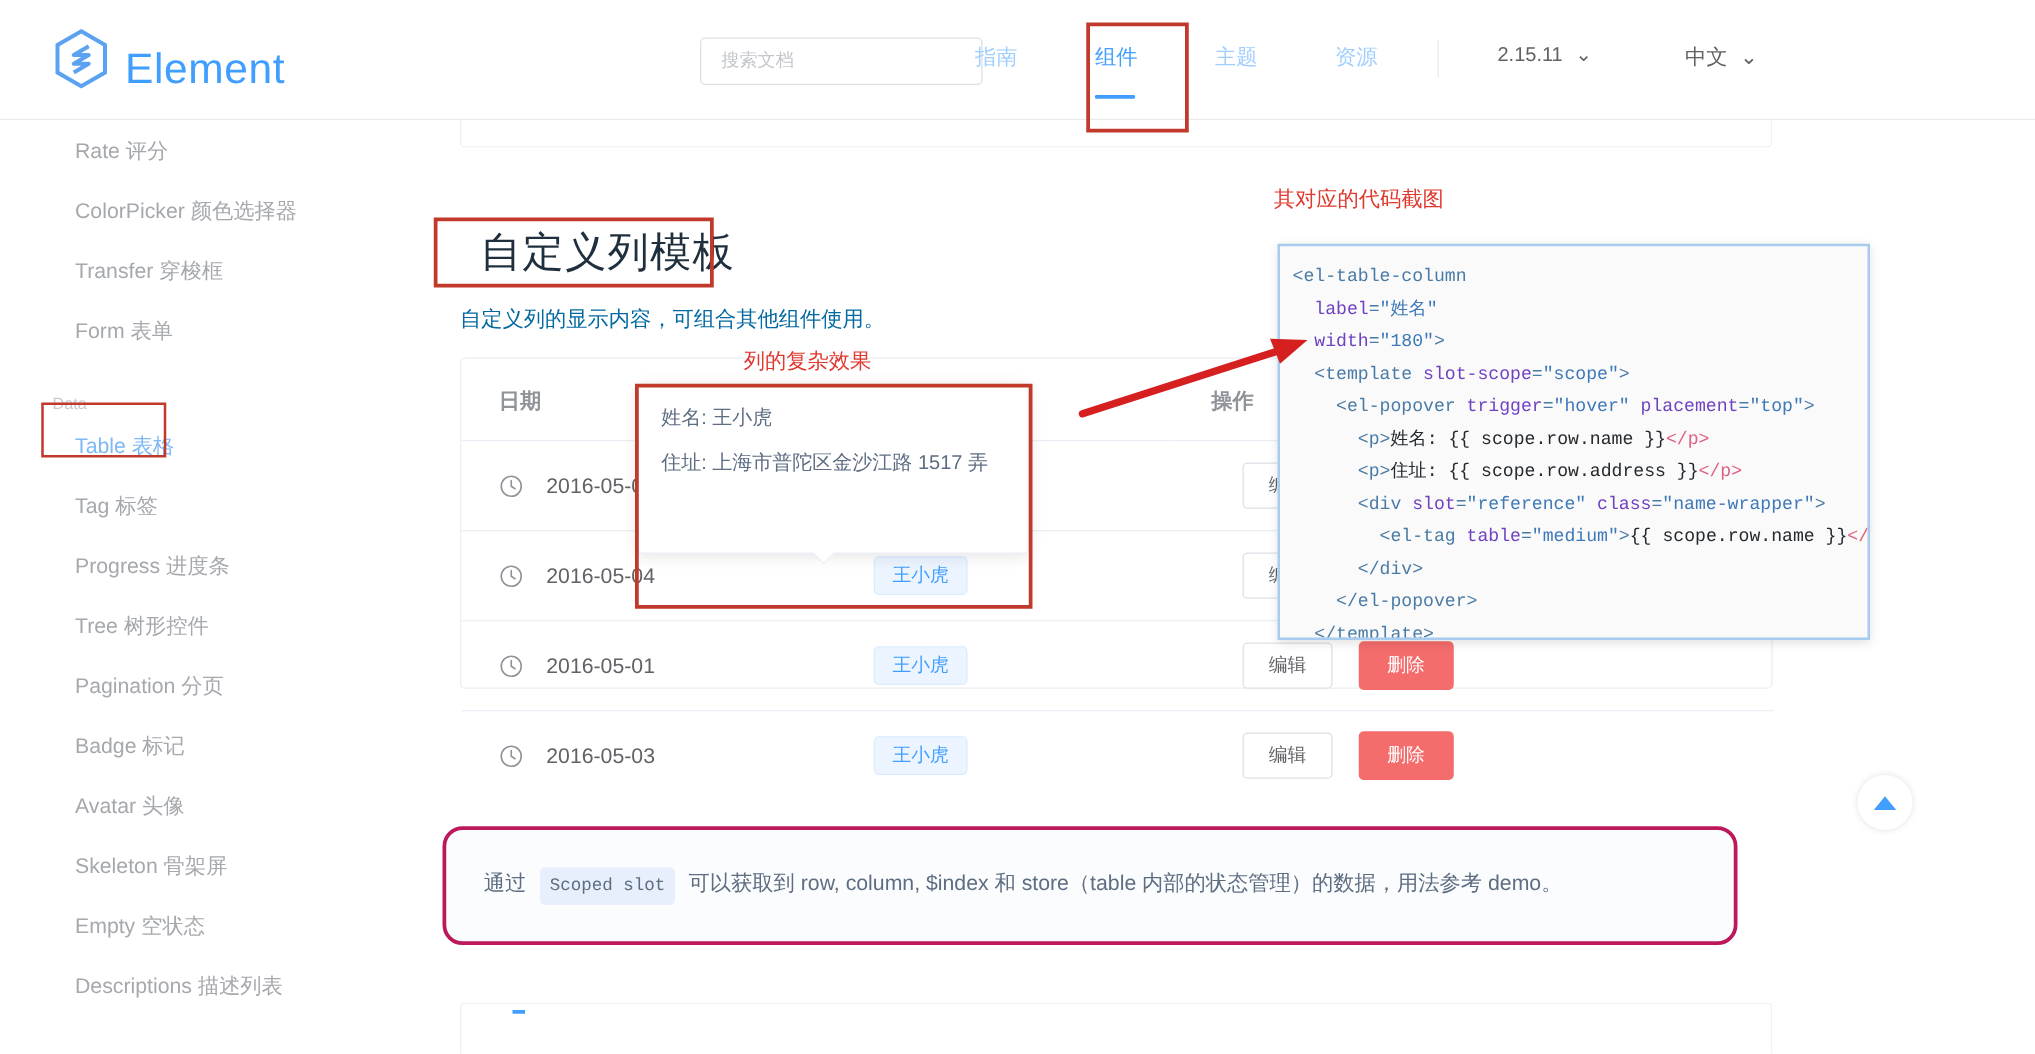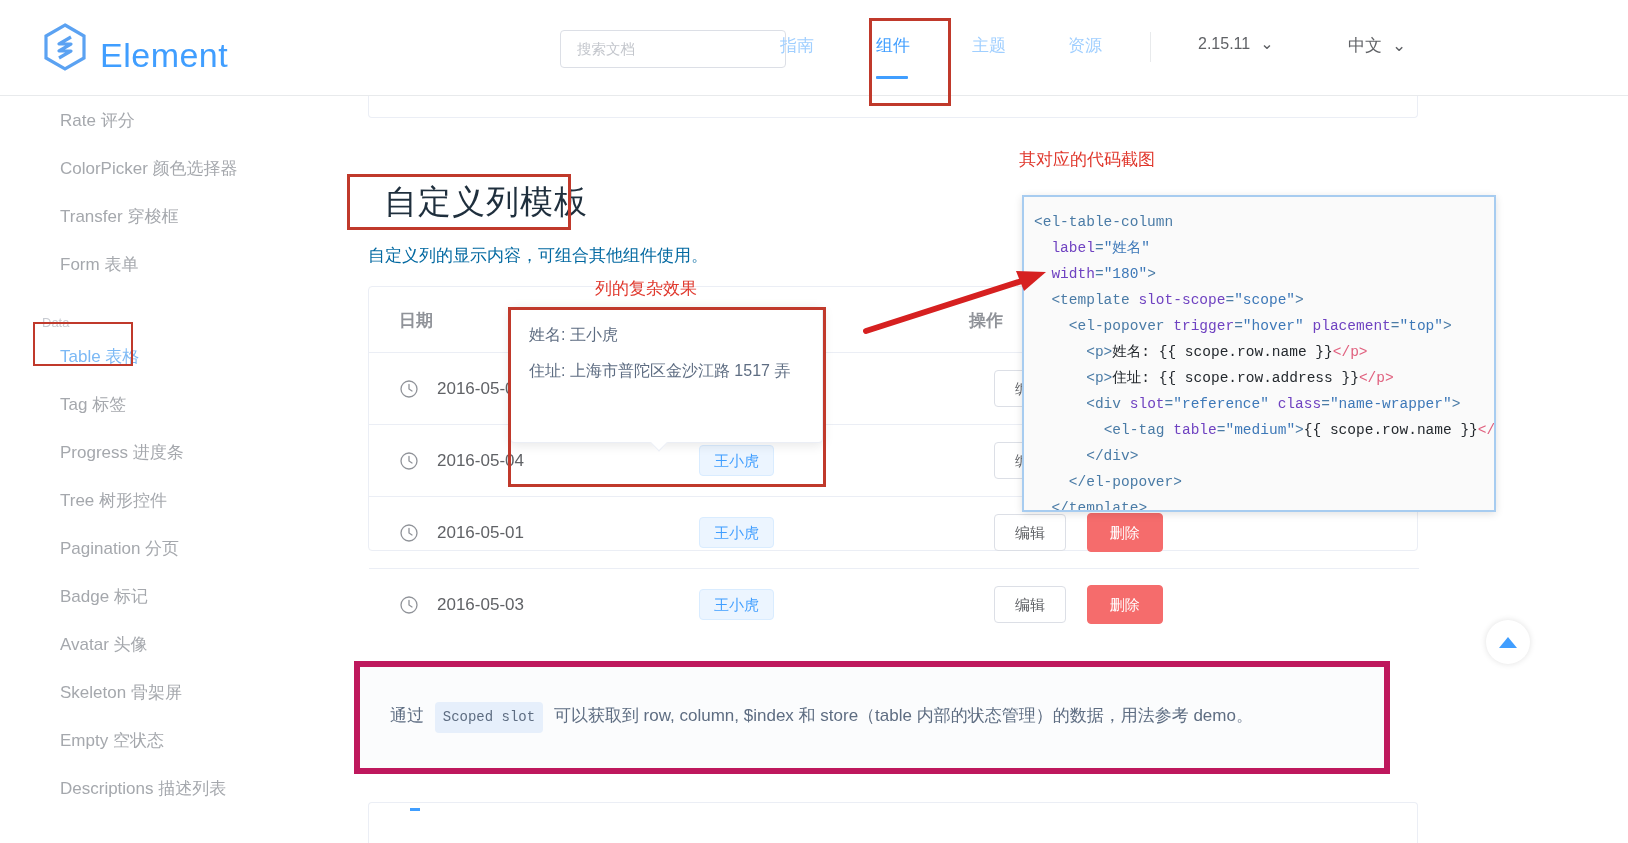--- a/index.html
+++ b/index.html
@@ -146,22 +146,22 @@
   .btn-default {
     background: #fff; border: 1px solid #dcdfe6; color: #606266; margin-left: 25px;
   }
   .btn-danger {
     background: #f56c6c; border: 1px solid #f56c6c; color: #fff;
     padding: 11px 22px;
   }
 
   .tip-card {
     position: absolute; left: 14px; top: 565px;
-    width: 1036px; height: 113px;
-    border: 6px solid #be185d; border-radius: 0;
+    width: 1036px; height: 95px;
+    border: 3px solid #be185d; border-radius: 16px;
     background: #fbfcfd;
     display: flex; align-items: center; padding: 0 30px;
   }
   .tip-text { font-size: 17px; color: #5e6d82; line-height: 1.6; }
   .code-chip {
     display: inline-block; background: #e6effb; color: #5e6d82;
     border-radius: 4px; padding: 4px 8px; font-size: 14px;
     font-family: "Liberation Mono", "DejaVu Sans Mono", monospace;
     margin: 0 6px;
   }

